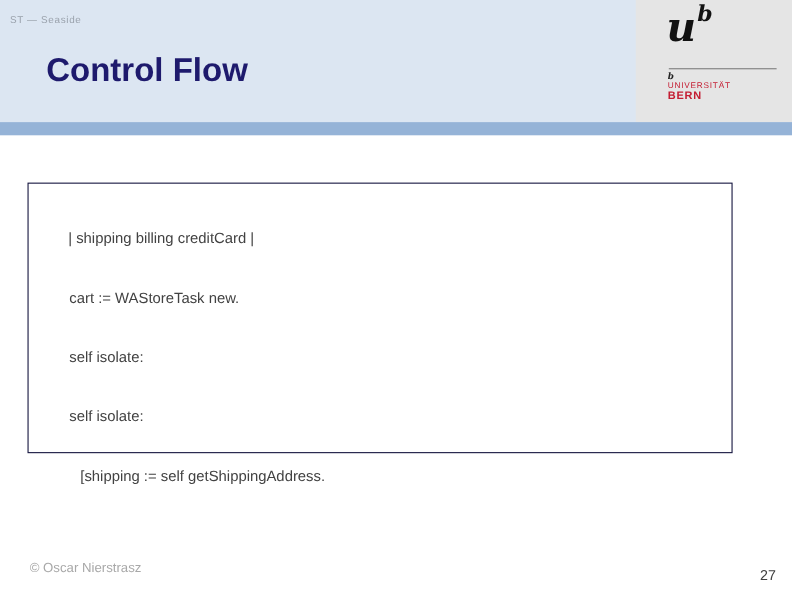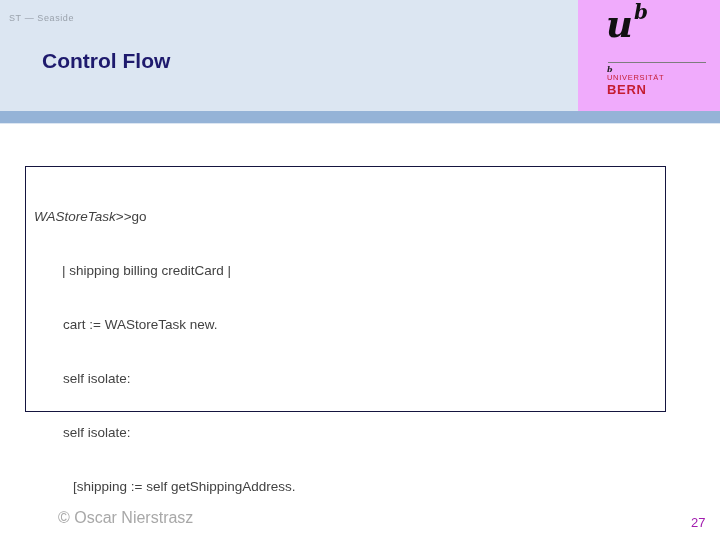--- a/index.html
+++ b/index.html
@@ -10,46 +10,46 @@
     height: 540px;
     background: #ffffff;
     overflow: hidden;
     font-family: "Liberation Sans", sans-serif;
   }
 
   
   .header {
     position: absolute;
     left: 0; top: 0;
-    width: 720px; height: 124px;
+    width: 720px; height: 111px;
     background: #dce6f2;
   }
   .course-label {
     position: absolute;
     left: 9px; top: 13px;
     font-size: 9px;
     color: #9aa2ac;
     letter-spacing: 0.6px;
   }
   .slide-title {
     position: absolute;
     left: 42px; top: 50px;
-    font-size: 21px;
+    font-size: 30px;
     font-weight: bold;
     color: #1e1a6d;
     letter-spacing: 0px;
     line-height: 1;
   }
 
   
   .logo-box {
     position: absolute;
     left: 578px; top: 0;
     width: 142px; height: 111px;
-    background: #f0abfc;
+    background: #e5e5e5;
   }
   .logo-ub {
     position: absolute;
     left: 28px; top: 2px;
     font-family: "DejaVu Serif", serif;
     font-style: italic;
     font-weight: bold;
     color: #111111;
   }
   .logo-ub .glyph-u { font-size: 37px; line-height: 1; }
@@ -73,21 +73,21 @@
     position: absolute;
     left: 29px; top: 73px;
     font-size: 7.5px;
     font-weight: normal;
     letter-spacing: 0.7px;
     color: #c41d32;
   }
   .logo-bern {
     position: absolute;
     left: 29px; top: 82px;
-    font-size: 13px;
+    font-size: 10px;
     font-weight: bold;
     letter-spacing: 0.7px;
     color: #c41d32;
   }
 
   
   .divider-bar {
     position: absolute;
     left: 0; top: 111px;
     width: 720px; height: 12px;
@@ -106,29 +106,29 @@
     line-height: 18px;
     color: #424242;
     white-space: pre;
   }
   .code-line { height: 18px; }
   .code-class-name { font-style: italic; }
 
   
   .footer-copyright {
     position: absolute;
-    left: 58px; top: 509px;
-    font-size: 16px;
+    left: 27px; top: 509px;
+    font-size: 12px;
     color: #a8a8a8;
   }
   .footer-page {
     position: absolute;
     left: 691px; top: 515px;
     font-size: 13px;
-    color: #a21caf;
+    color: #404040;
   }
 </style>
 </head>
 <body>
 
 <div class="slide">
 
   <div class="header">
     <div class="course-label">ST — Seaside</div>
     <div class="slide-title">Control Flow</div>
@@ -138,21 +138,20 @@
     <div class="logo-ub"><span class="glyph-u">u</span><span class="glyph-b">b</span></div>
     <div class="logo-line"></div>
     <div class="logo-small-b">b</div>
     <div class="logo-uni">UNIVERSITÄT</div>
     <div class="logo-bern">BERN</div>
   </div>
 
   <div class="divider-bar"></div>
 
   <div class="code-box">
-    <div class="code-line"><span class="code-class-name">WAStoreTask</span><span>&gt;&gt;go</span></div>
     <div class="code-line" style="padding-left:28px">| shipping billing creditCard |</div>
     <div class="code-line" style="padding-left:29px">cart := WAStoreTask new.</div>
     <div class="code-line" style="padding-left:29px">self isolate:</div>
     <div class="code-line" style="padding-left:29px">self isolate:</div>
     <div class="code-line" style="padding-left:39px">[shipping := self getShippingAddress.</div>
     
     
     
     
     

